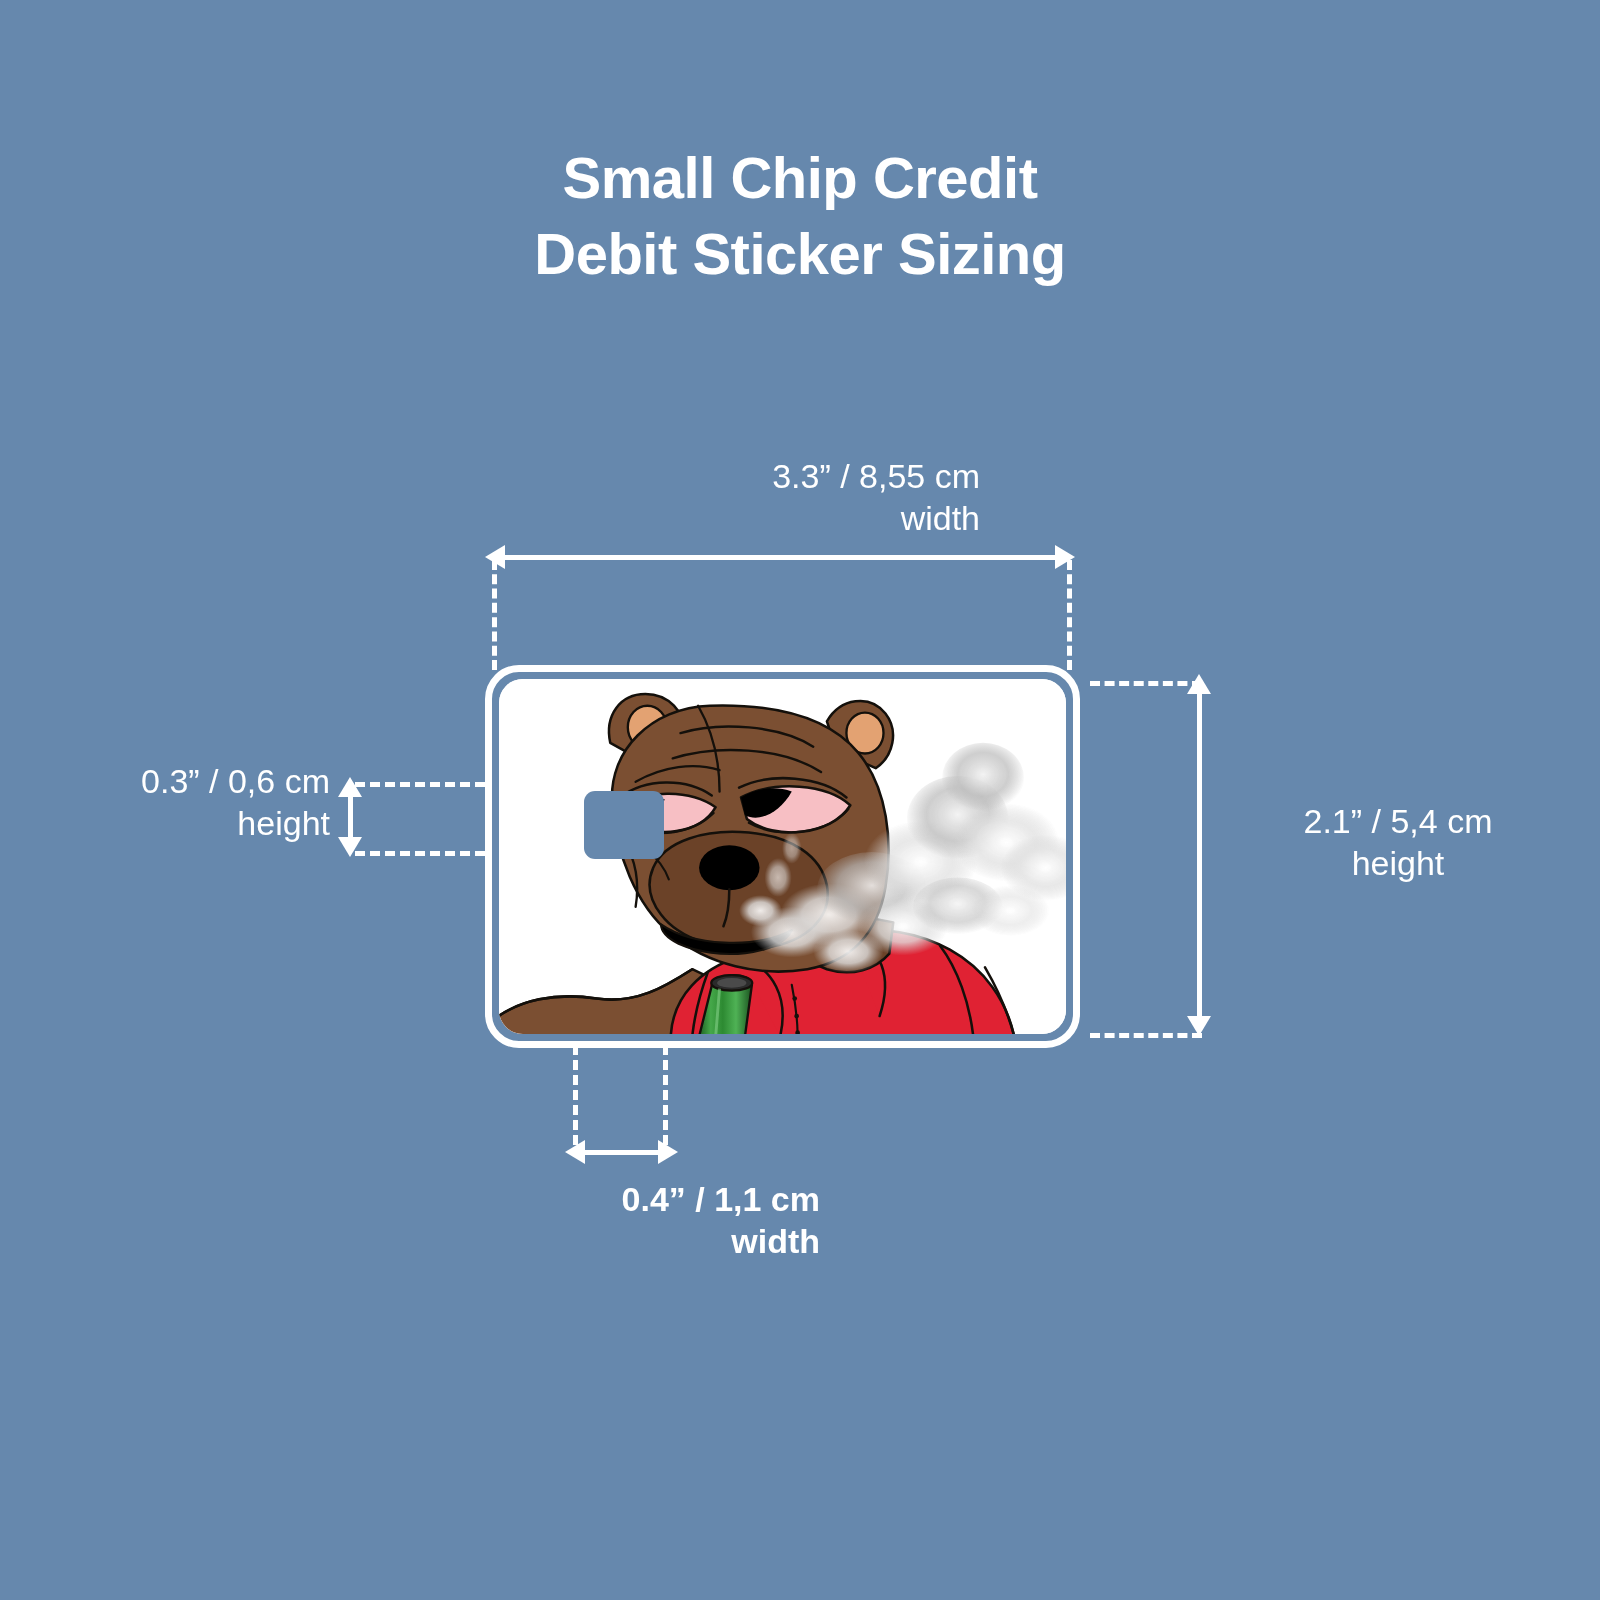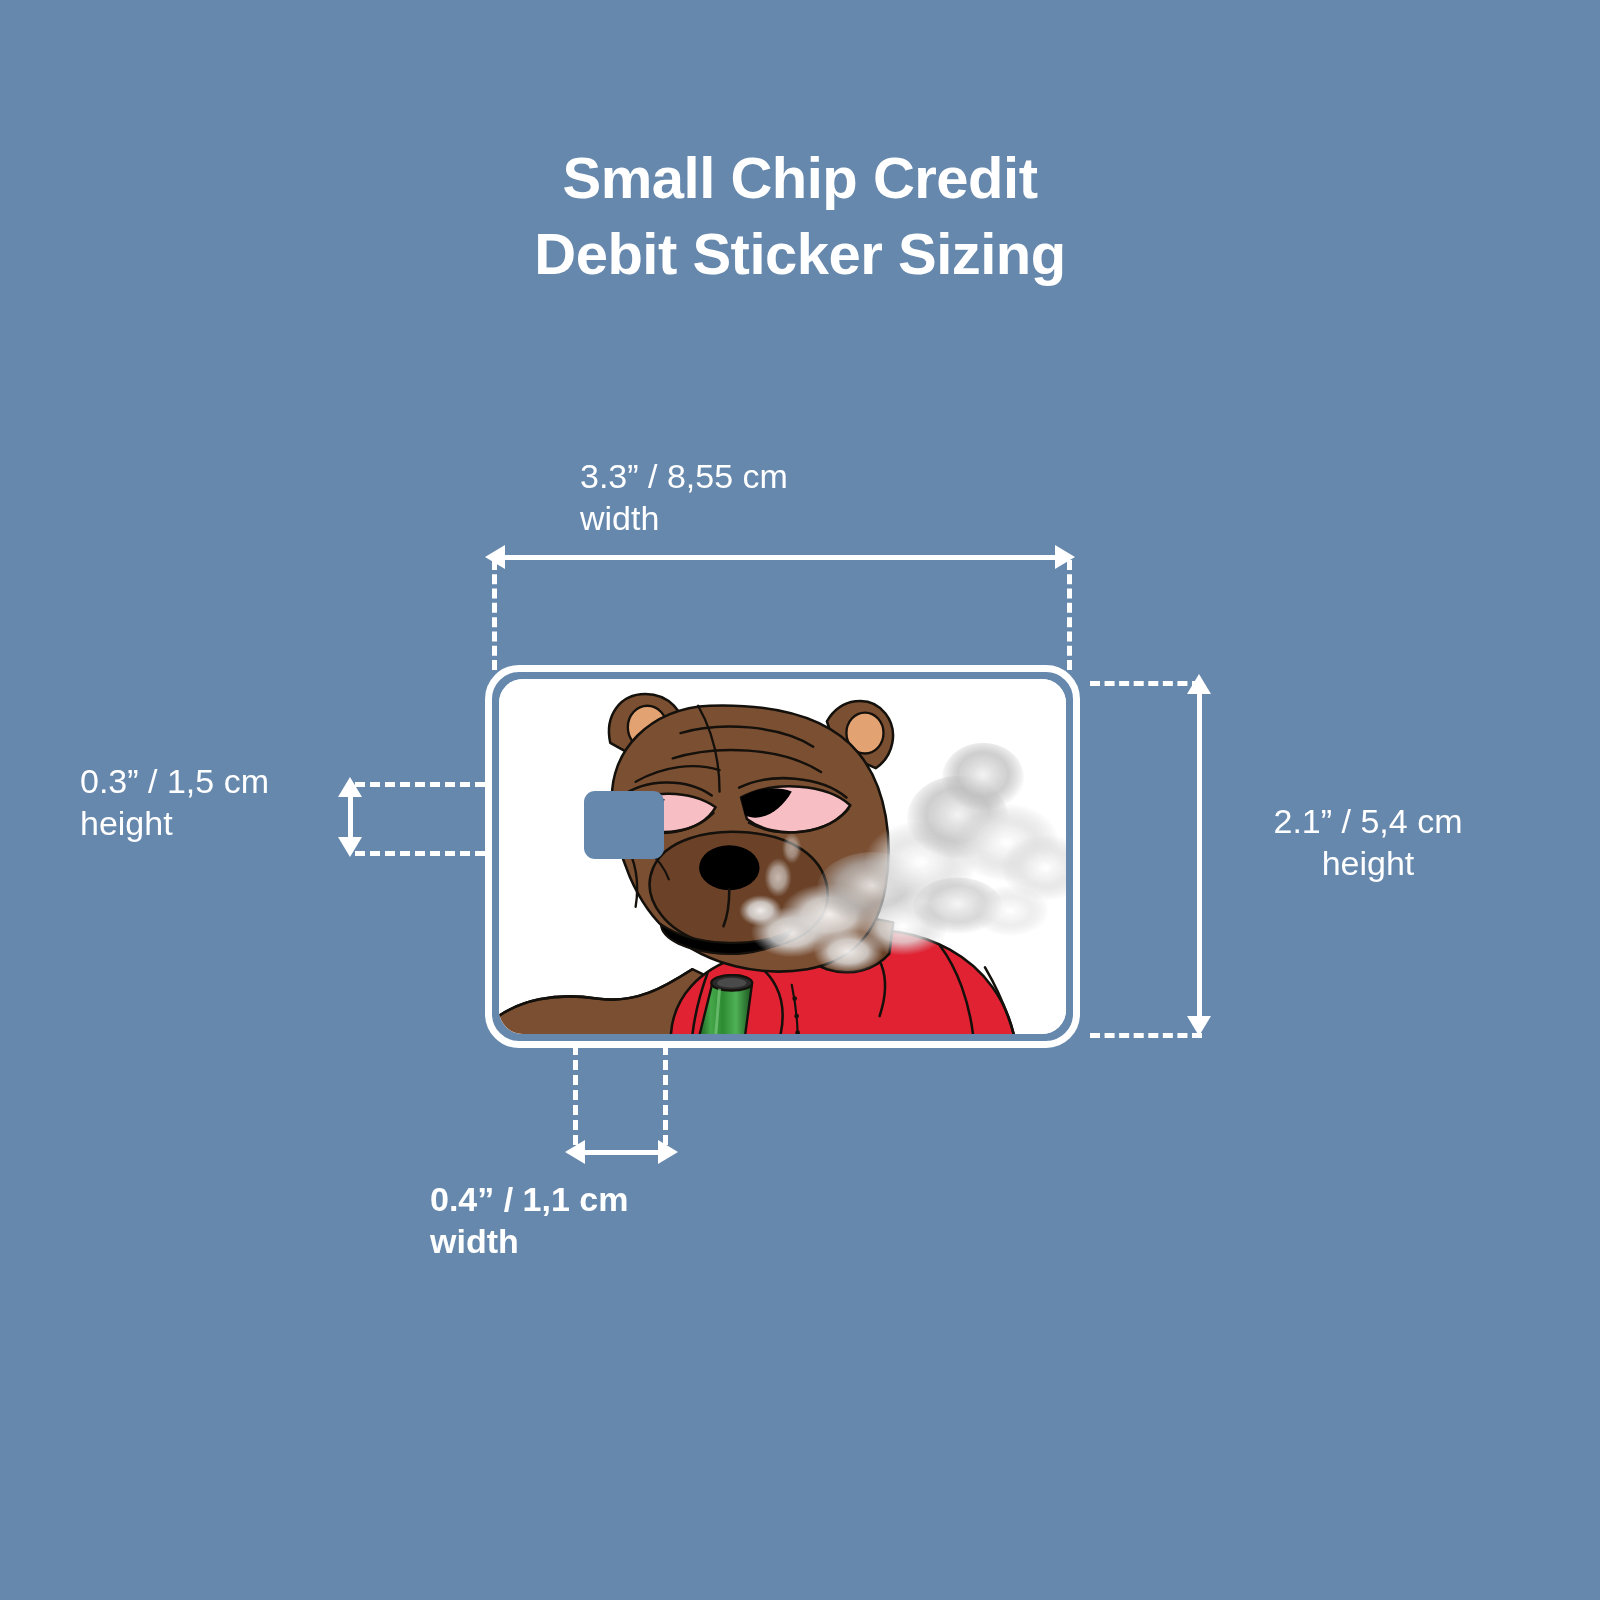--- a/index.html
+++ b/index.html
@@ -36,26 +36,26 @@
     white-space: pre-line;
   }
 
   
   .dim-label {
     position: absolute;
     color: #ffffff;
     font-size: 34px;
     line-height: 42px;
     font-weight: 400;
-    text-align: left;
+    text-align: right;
     white-space: pre-line;
   }
   .dim-top   { left: 580px;  top: 455px; width: 400px; }
   .dim-left  { left: 80px;   top: 760px; width: 250px; }
-  .dim-right { left: 1218px; top: 800px; width: 300px; text-align: center; }
+  .dim-right { left: 1248px; top: 800px; width: 300px; text-align: center; }
   .dim-bottom{ left: 430px;  top: 1178px; width: 390px; font-weight: bold; }
 
   
   .dashed-v {
     position: absolute;
     width: 0;
     border-left: 5px dashed #ffffff;
   }
   .dashed-h {
     position: absolute;
@@ -126,21 +126,21 @@
   <div class="dim-label dim-top">3.3” / 8,55 cm
 width</div>
 
   <div class="solid-h" style="left:505px; top:555px; width:550px;"></div>
   <div class="arrowhead ah-left" style="left:485px; top:545px;"></div>
   <div class="arrowhead ah-right" style="left:1055px; top:545px;"></div>
 
   <div class="dashed-v" style="left:492px; top:560px; height:110px;"></div>
   <div class="dashed-v" style="left:1067px; top:560px; height:110px;"></div>
 
-  <div class="dim-label dim-left">0.3” / 1,5 cm
+  <div class="dim-label dim-left">0.3” / 0,6 cm
 height</div>
 
   <div class="solid-v" style="left:348px; top:795px; height:48px;"></div>
   <div class="arrowhead ah-up" style="left:338px; top:777px;"></div>
   <div class="arrowhead ah-down" style="left:338px; top:837px;"></div>
 
   <div class="dashed-h" style="left:355px; top:782px; width:235px;"></div>
   <div class="dashed-h" style="left:355px; top:851px; width:235px;"></div>
 
   <div class="dim-label dim-right">2.1” / 5,4 cm

